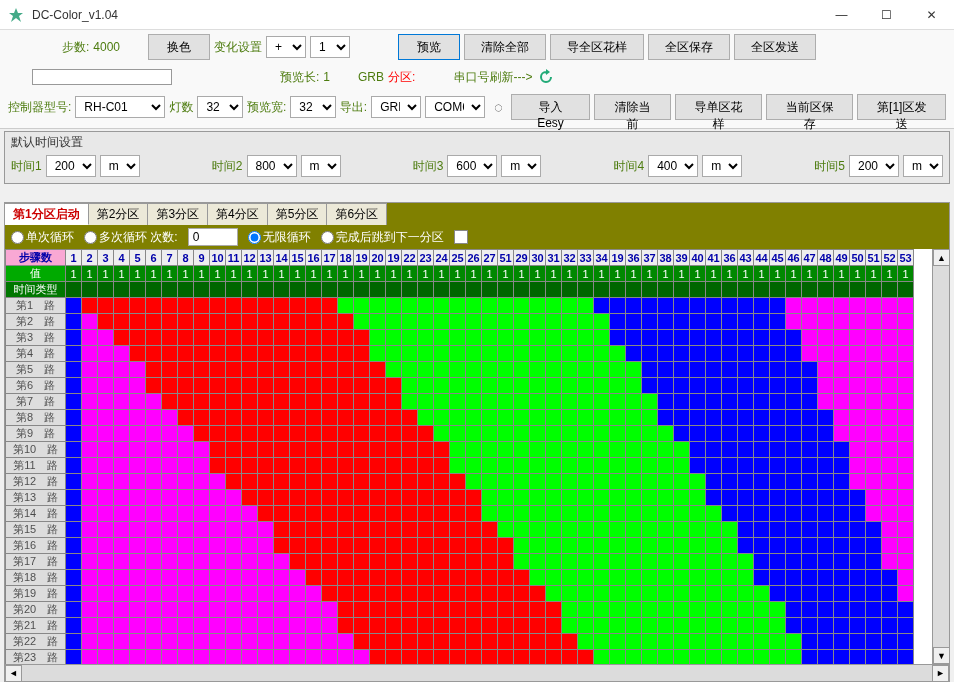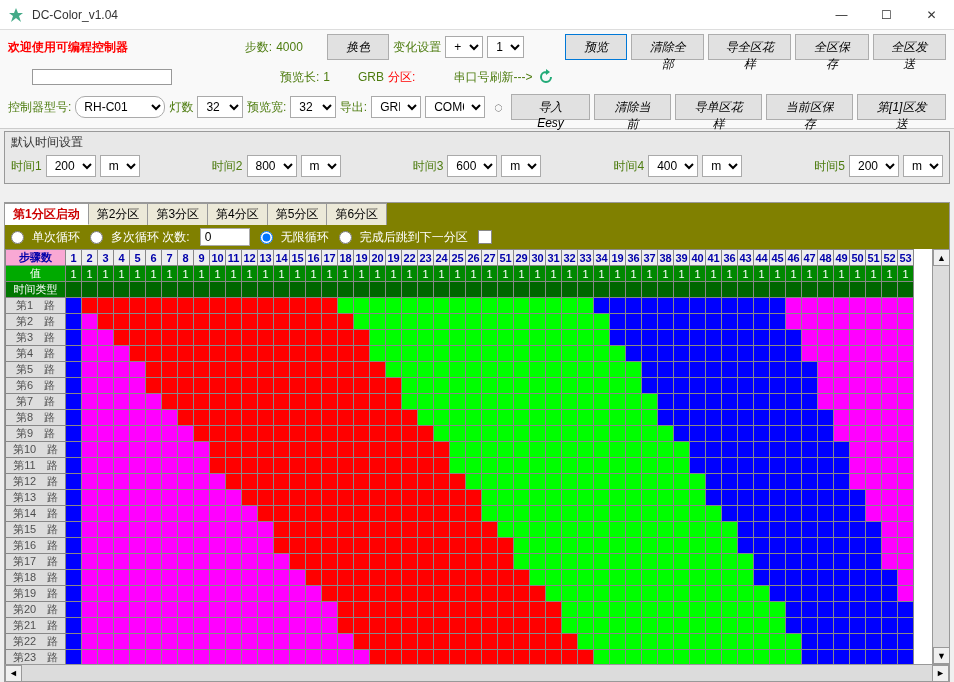--- a/index.html
+++ b/index.html
@@ -11,40 +11,40 @@
 .titlebar .title { flex: 1; color: #333; }
 .titlebar .win-btns { display: flex; }
 .titlebar .win-btn { width: 45px; height: 30px; display: flex; align-items: center; justify-content: center; color: #333; }
 
 
 .toolbar { background: #f9f9f9; padding: 4px 8px; border-bottom: 1px solid #ccc; }
 .row { display: flex; align-items: center; gap: 4px; margin-bottom: 4px; min-height: 26px; }
 .welcome { color: red; font-weight: bold; margin-right: 16px; width: 210px; }
 .progress { width: 140px; height: 16px; border: 1px solid #999; background: #fff; }
 .lbl { color: #4d7c0f; white-space: nowrap; }
-.btn { background: #e1e1e1; border: 1px solid #adadad; padding: 4px 16px; min-width: 62px; height: 26px; text-align: center; cursor: pointer; font-style: italic; }
+.btn { background: #e1e1e1; border: 1px solid #adadad; padding: 4px 16px; min-width: 62px; height: 26px; text-align: center; cursor: pointer; }
 select, input[type=text] { border: 1px solid #aaa; background: #fff; padding: 2px 4px; height: 22px; }
-.w60 { width: 60px; } .w50 { width: 50px; } .w100 { width: 100px; border-radius: 10px; } .w40 { width: 40px; }
+.w60 { width: 60px; } .w50 { width: 50px; } .w100 { width: 100px; } .w40 { width: 40px; }
 .red { color: red; }
 
 
 .time-settings { background: #e8e8e8; border: 1px solid #999; margin: 2px 4px; padding: 2px 6px 6px 6px; }
 .time-settings .title-t { color: #333; margin-bottom: 4px; }
 .time-row { display: flex; align-items: center; gap: 24px; }
 .time-group { display: flex; align-items: center; gap: 4px; }
 
 
 .tabs-wrap { margin: 16px 4px 0 4px; border: 1px solid #999; background: #fff; flex: 1; display: flex; flex-direction: column; overflow: hidden; }
 .tabs-bar { background: #808000; display: flex; height: 22px; }
 .tab { background: #ece9d8; border-right: 1px solid #999; border-top: 1px solid #999; padding: 2px 8px; height: 22px; display: flex; align-items: center; cursor: pointer; }
 .tab.active { background: #fff; border-bottom: 1px solid #fff; color: #c00; font-weight: bold; }
 
 .options-bar { background: #808000; color: #fff; display: flex; align-items: center; gap: 10px; height: 24px; padding: 0 6px; }
 .options-bar input[type=text] { height: 18px; }
-.radio-lbl { display: flex; align-items: center; gap: 8px; color: #fff; }
+.radio-lbl { display: flex; align-items: center; gap: 2px; color: #fff; }
 .checkbox-ctl { width: 14px; height: 14px; border: 1px solid #888; background: #fff; display: inline-block; }
 
 
 .grid-area { flex: 1; overflow: hidden; display: flex; flex-direction: row; position: relative; }
 .grid-scroll { flex: 1; overflow: hidden; }
 table.grid { border-collapse: collapse; }
 table.grid td, table.grid th { border: 1px solid #888; padding: 0; text-align: center; font-size: 11px; }
 .hdr-cell { background: #eee; color: #00a; min-width: 16px; height: 16px; }
 .rowlabel { background: #ddd; width: 60px; height: 16px; color: #000a; text-align: left; padding-left: 2px; }
 .value-hdr { background: #080; color: #fff; }
@@ -72,21 +72,20 @@
   <span class="title">DC-Color_v1.04</span>
   <div class="win-btns">
     <div class="win-btn">—</div>
     <div class="win-btn">☐</div>
     <div class="win-btn">✕</div>
   </div>
 </div>
 
 <div class="toolbar">
   <div class="row">
-    <div class="welcome">欢迎使用可编程控制器</div>
     <span style="width:50px"></span>
     <span class="lbl">步数:</span>
     <span class="lbl">4000</span>
     <span style="width:20px"></span>
     <button class="btn">换色</button>
     <span class="lbl">变化设置</span>
     <select class="w40"><option>+</option></select>
     <select class="w40"><option>1</option></select>
     <span style="width:40px"></span>
     <button class="btn" style="border:1px solid #0078d7">预览</button>

